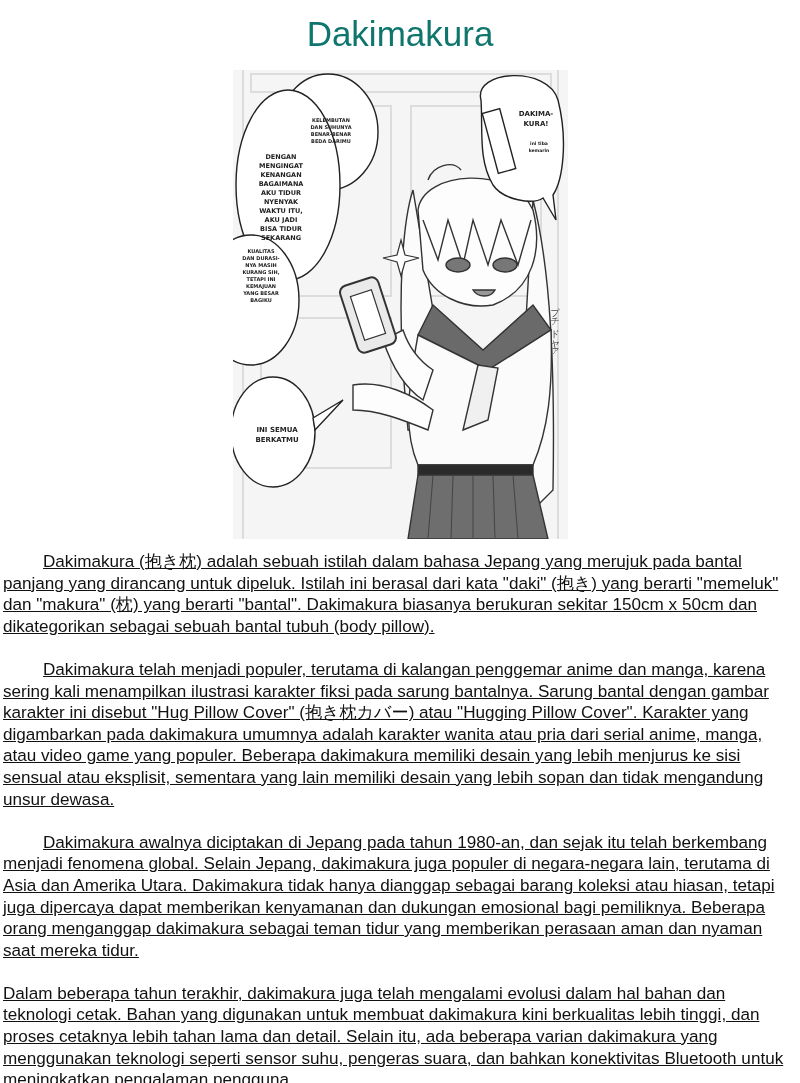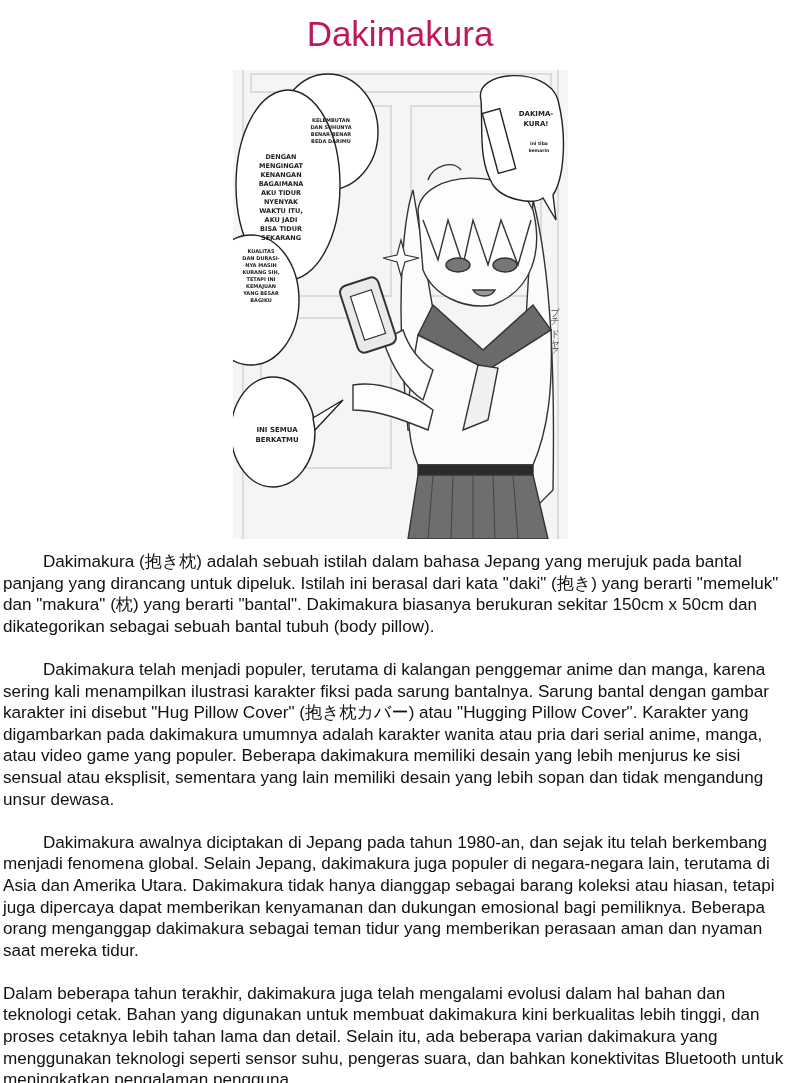--- a/index.html
+++ b/index.html
@@ -18,21 +18,21 @@
     .page-title {
       position: absolute;
       left: 0;
       top: 12px;
       width: 800px;
       text-align: center;
       font-size: 35px;
       line-height: 44px;
       font-weight: normal;
       margin: 0;
-      color: #be185d;
+      color: #0f766e;
     }
     .figure {
       position: absolute;
       left: 233px;
       top: 70px;
       width: 335px;
       height: 469px;
       background: #f6f6f6;
       overflow: hidden;
     }
@@ -41,20 +41,21 @@
       position: absolute;
       left: 3px;
       top: 551px;
       width: 795px;
       font-size: 17.1px;
       line-height: 21.6px;
     }
     .article p {
       margin: 0 0 21.6px 0;
       text-indent: 40px;
+      text-decoration: underline;
     }
     .article p.no-indent { text-indent: 0; }
     .bubble-text {
       font-family: "DejaVu Sans", sans-serif;
       font-weight: bold;
       fill: #222;
       text-anchor: middle;
     }
   </style>
 </head>

